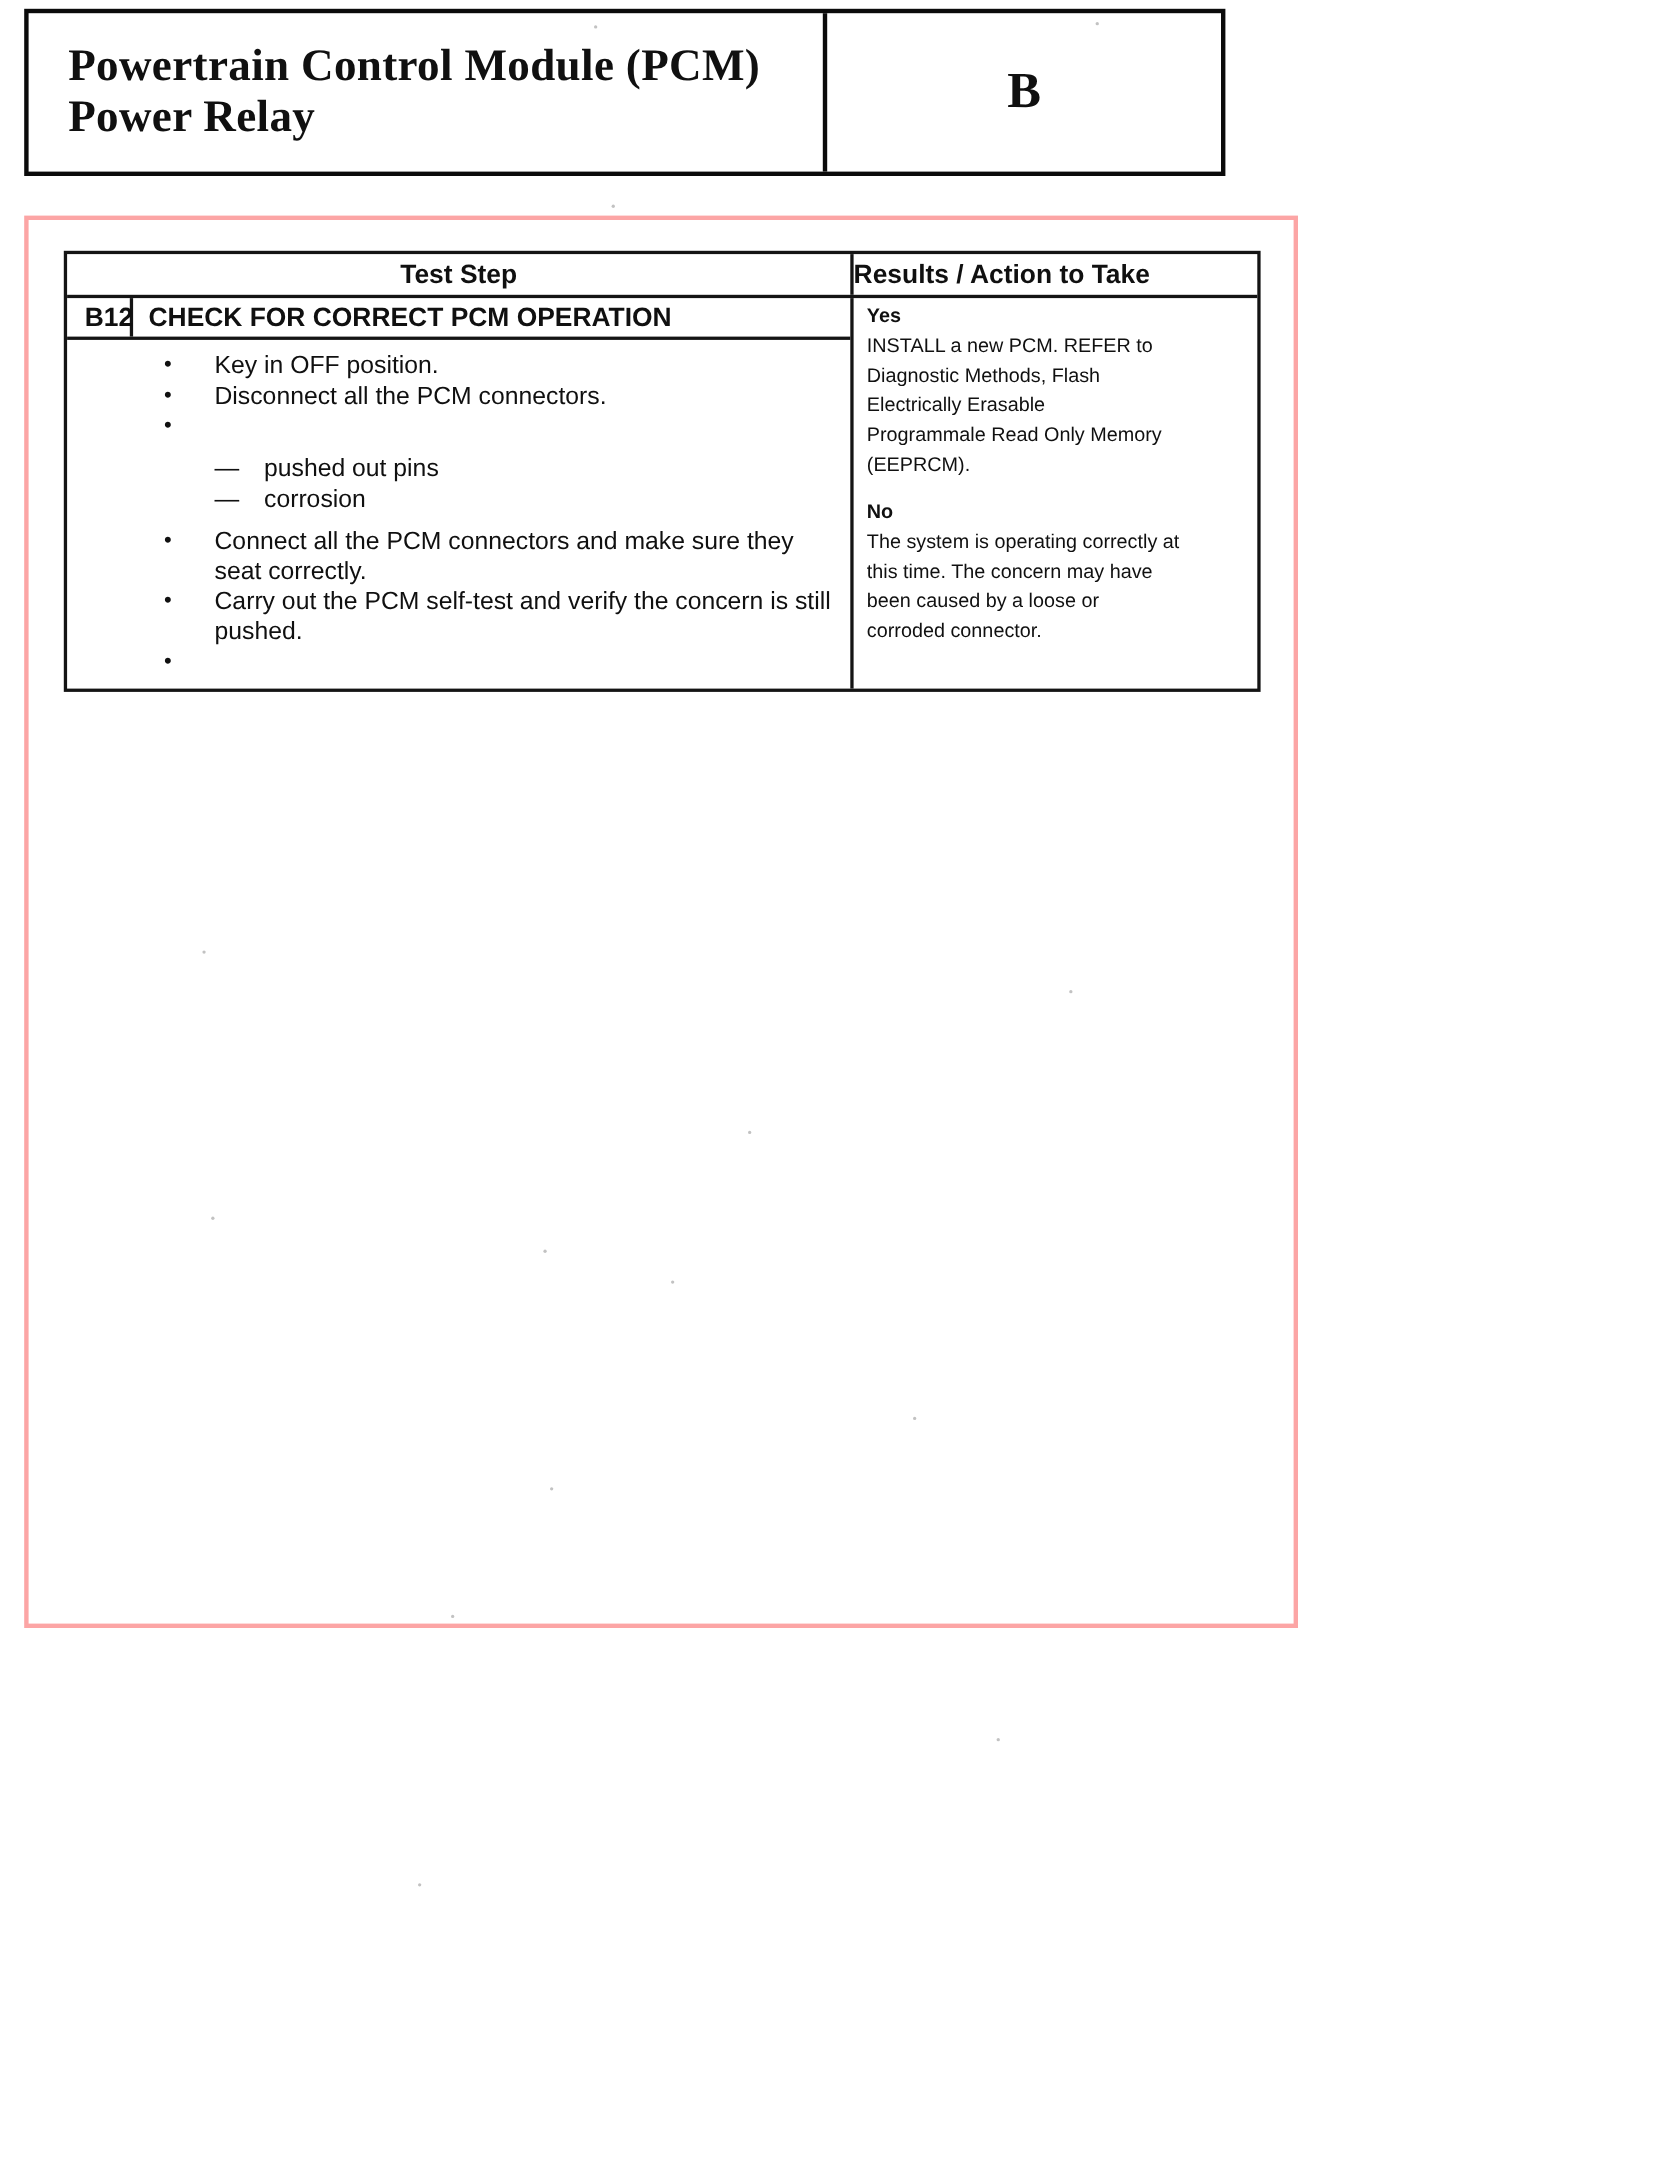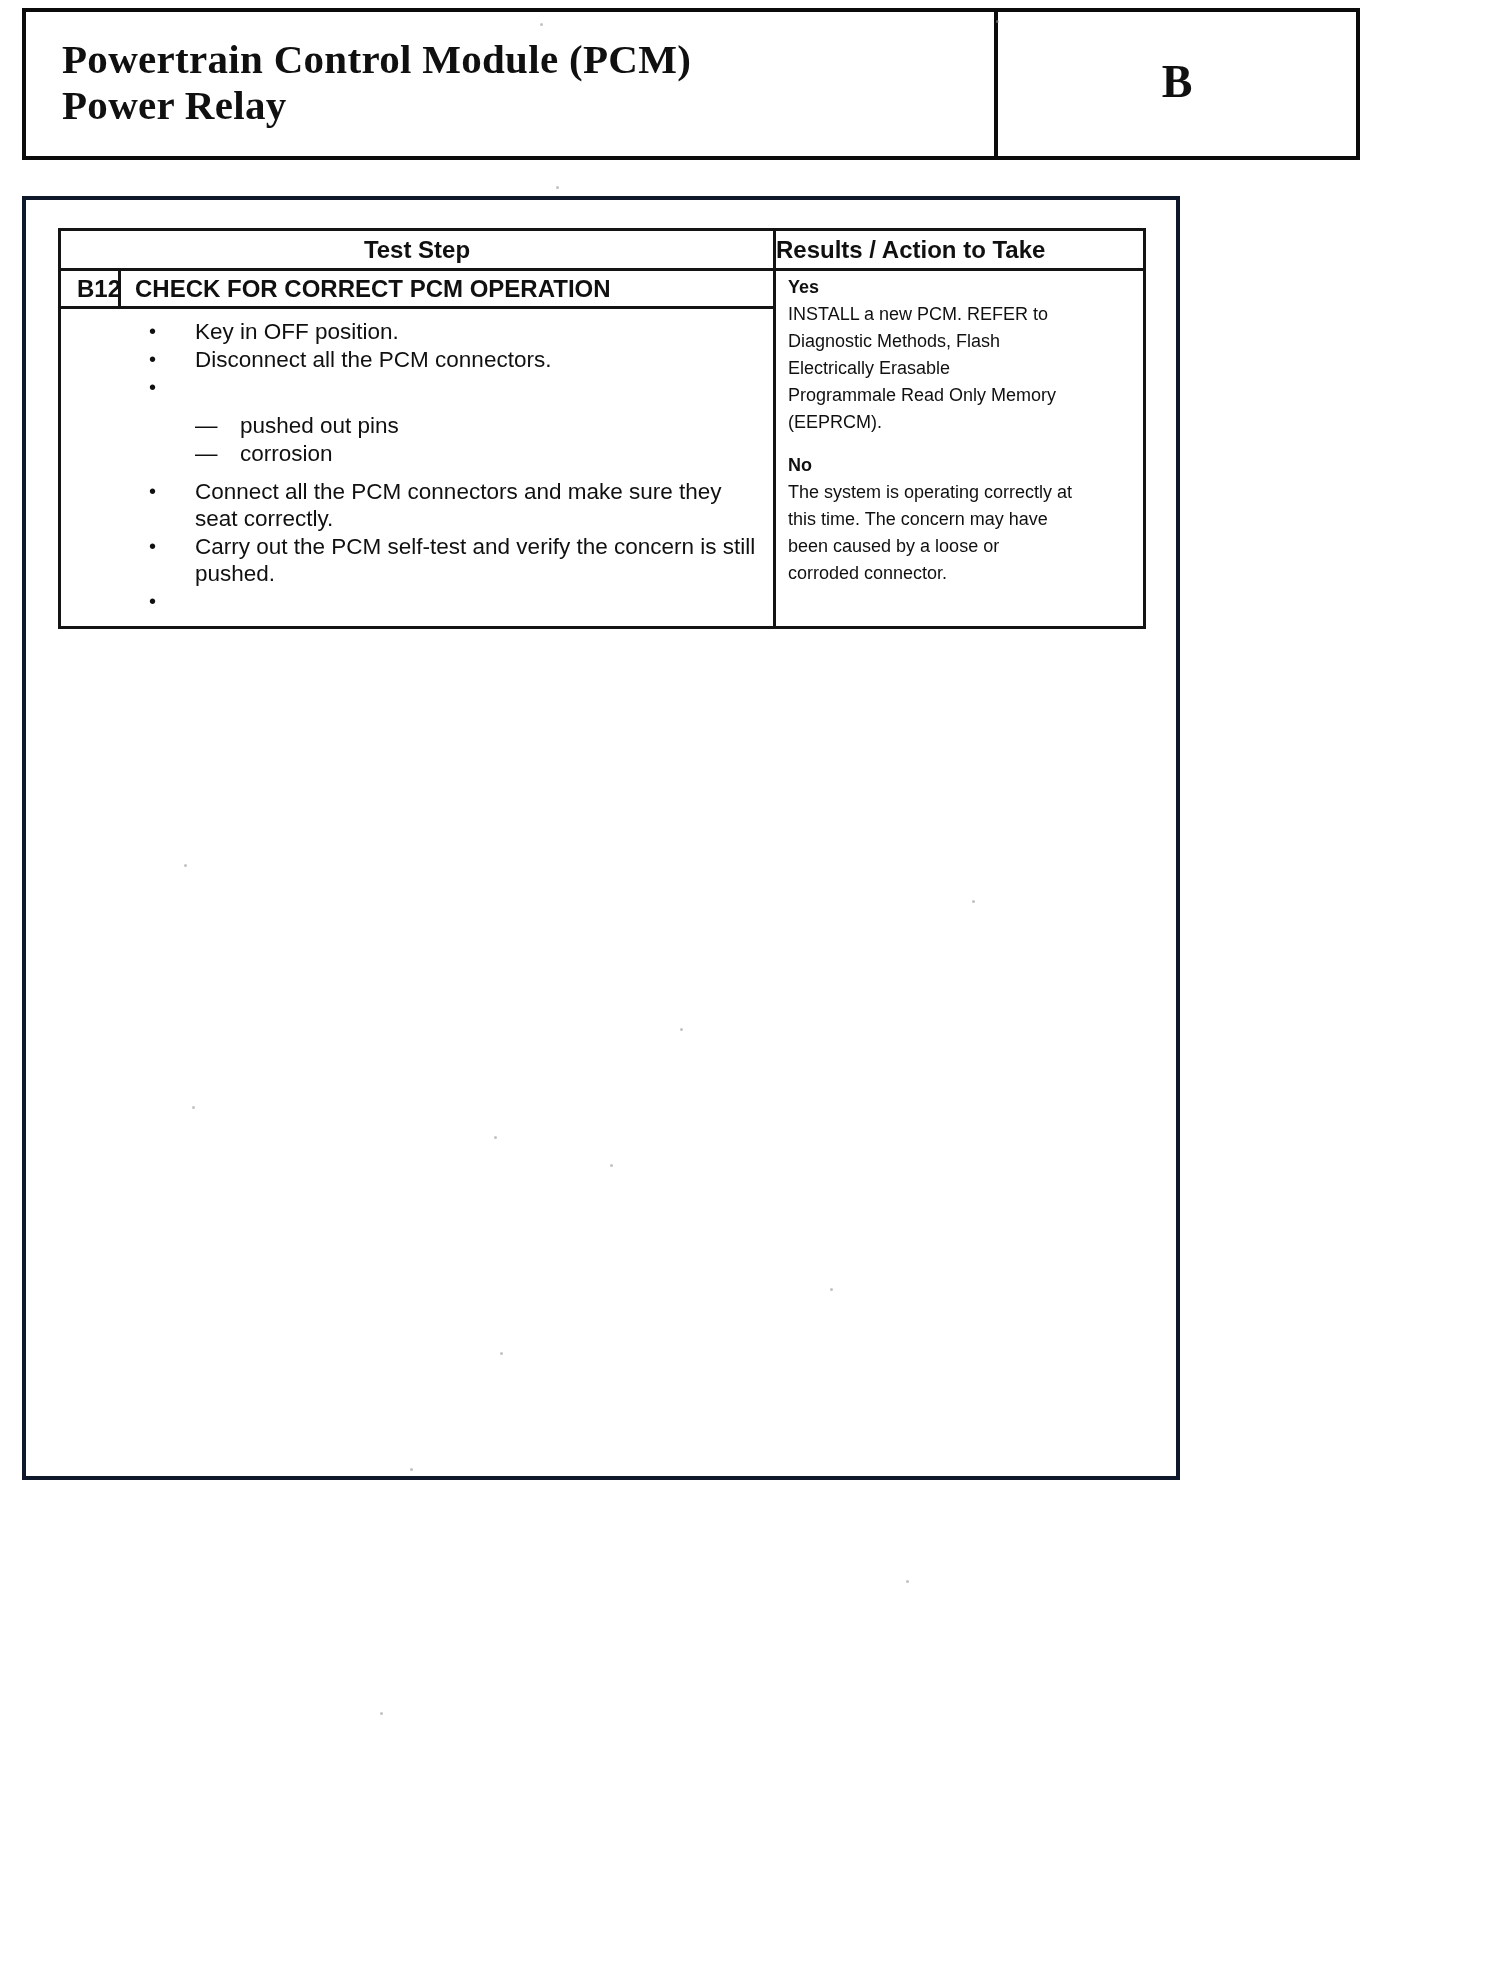--- a/index.html
+++ b/index.html
@@ -8,21 +8,21 @@
     width: 1504px; height: 1964px;
     position: relative;
     background: #ffffff;
     font-family: "Liberation Sans", sans-serif;
     color: #101010;
   }
 
   
   .header-box {
     position: absolute; left: 22px; top: 8px;
-    width: 1338px; height: 152px;
+    width: 1092px; height: 152px;
     border: 4px solid #0b0b0b;
     display: flex;
     background: #fff;
   }
   .header-title-cell {
     flex: 1;
     border-right: 4px solid #0b0b0b;
     padding: 24px 16px 0 36px;
   }
   .header-title-cell .title-line {
@@ -40,21 +40,21 @@
     font-family: "Liberation Serif", serif;
     font-weight: bold;
     font-size: 46px;
     padding-bottom: 6px;
   }
 
   
   .content-box {
     position: absolute; left: 22px; top: 196px;
     width: 1158px; height: 1284px;
-    border: 4px solid #0f172a;
+    border: 4px solid #fca5a5;
     background: #fff;
   }
 
   
   .test-table {
     position: absolute; left: 32px; top: 28px;
     width: 1088px;
     border: 3px solid #141414;
     background: #fff;
   }

